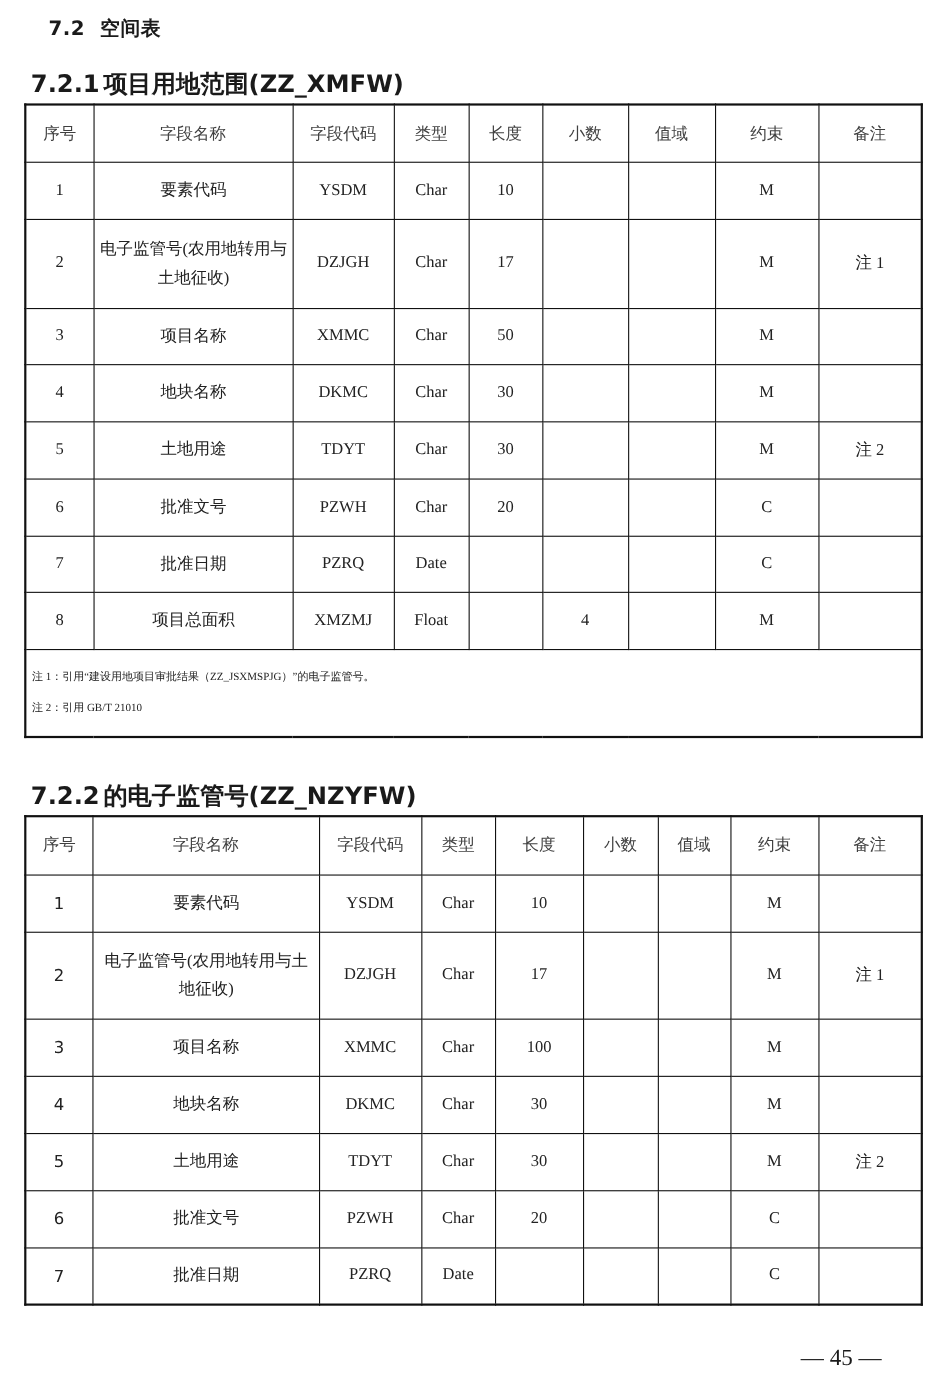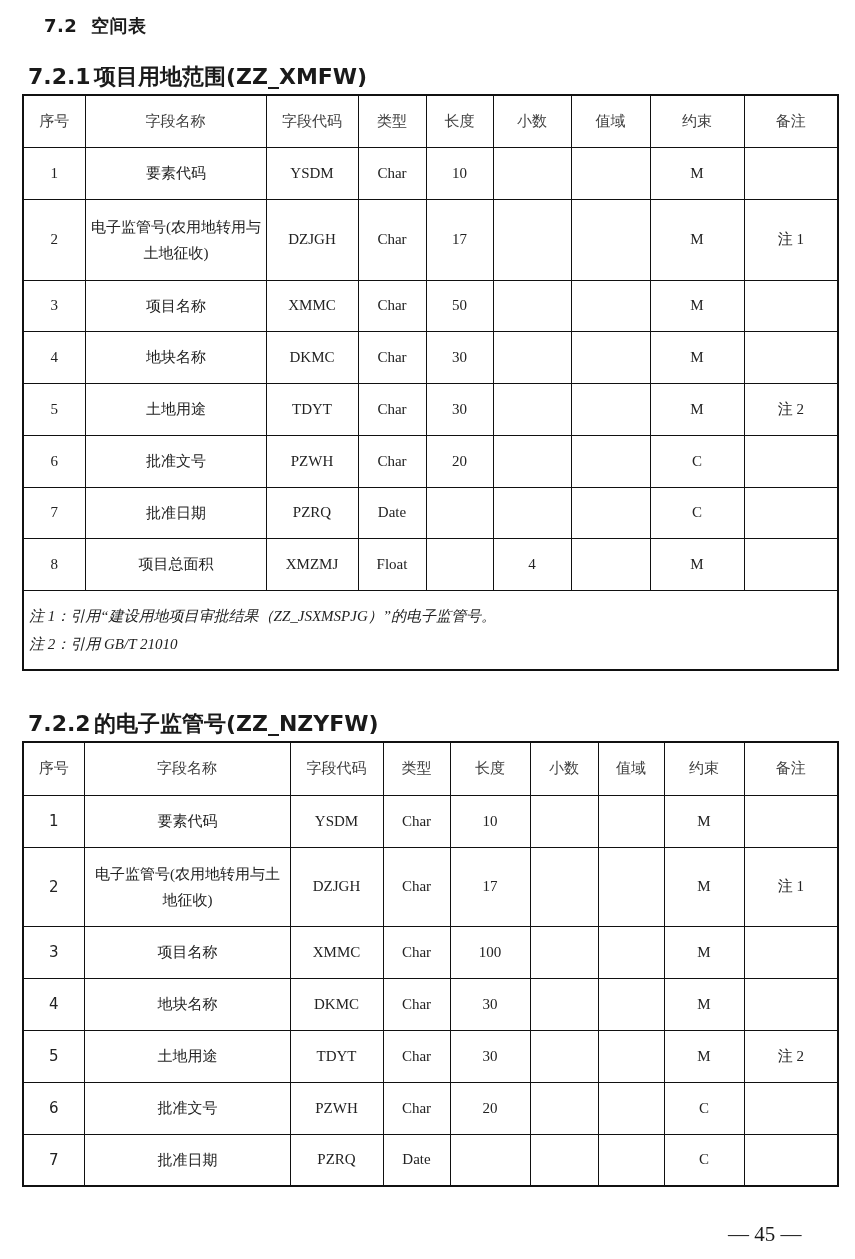--- a/index.html
+++ b/index.html
@@ -10,21 +10,21 @@
   .h3 { position:absolute; left:28px; font-family:"DejaVu Sans","Liberation Sans",sans-serif;
         font-weight:bold; font-size:22px; }
   .h3 .num { display:inline-block; width:66px; }
   table { position:absolute; left:22px; border-collapse:collapse; table-layout:fixed;
           border:2.5px solid #111; }
   td, th { border:1.5px solid #111; font-weight:normal; font-size:15px; text-align:center;
            vertical-align:middle; padding:0 4px; box-sizing:border-box; color:#222;
            font-family:"Liberation Serif","DejaVu Serif",serif; }
   th { color:#404040;text-align:center; }
   td.name { text-align:center; padding-left:5px; line-height:26px; }
-  td.notes { text-align:left; padding:8px 5px; line-height:28px; font-size:15px;font-style:italic; }
+  td.notes { text-align:left; padding:8px 5px; line-height:28px; font-size:10px; }
   #t2 td.seq { font-family:"DejaVu Sans","Liberation Sans",sans-serif; font-size:15px; }
   .page-num { position:absolute; left:728px; top:1222px; font-size:21px;
               font-family:"Liberation Serif","DejaVu Serif",serif; }
 </style>
 </head>
 <body>
 
 <div class="h2">
   <span>7.2</span>&nbsp;
   <span>空间表</span>

